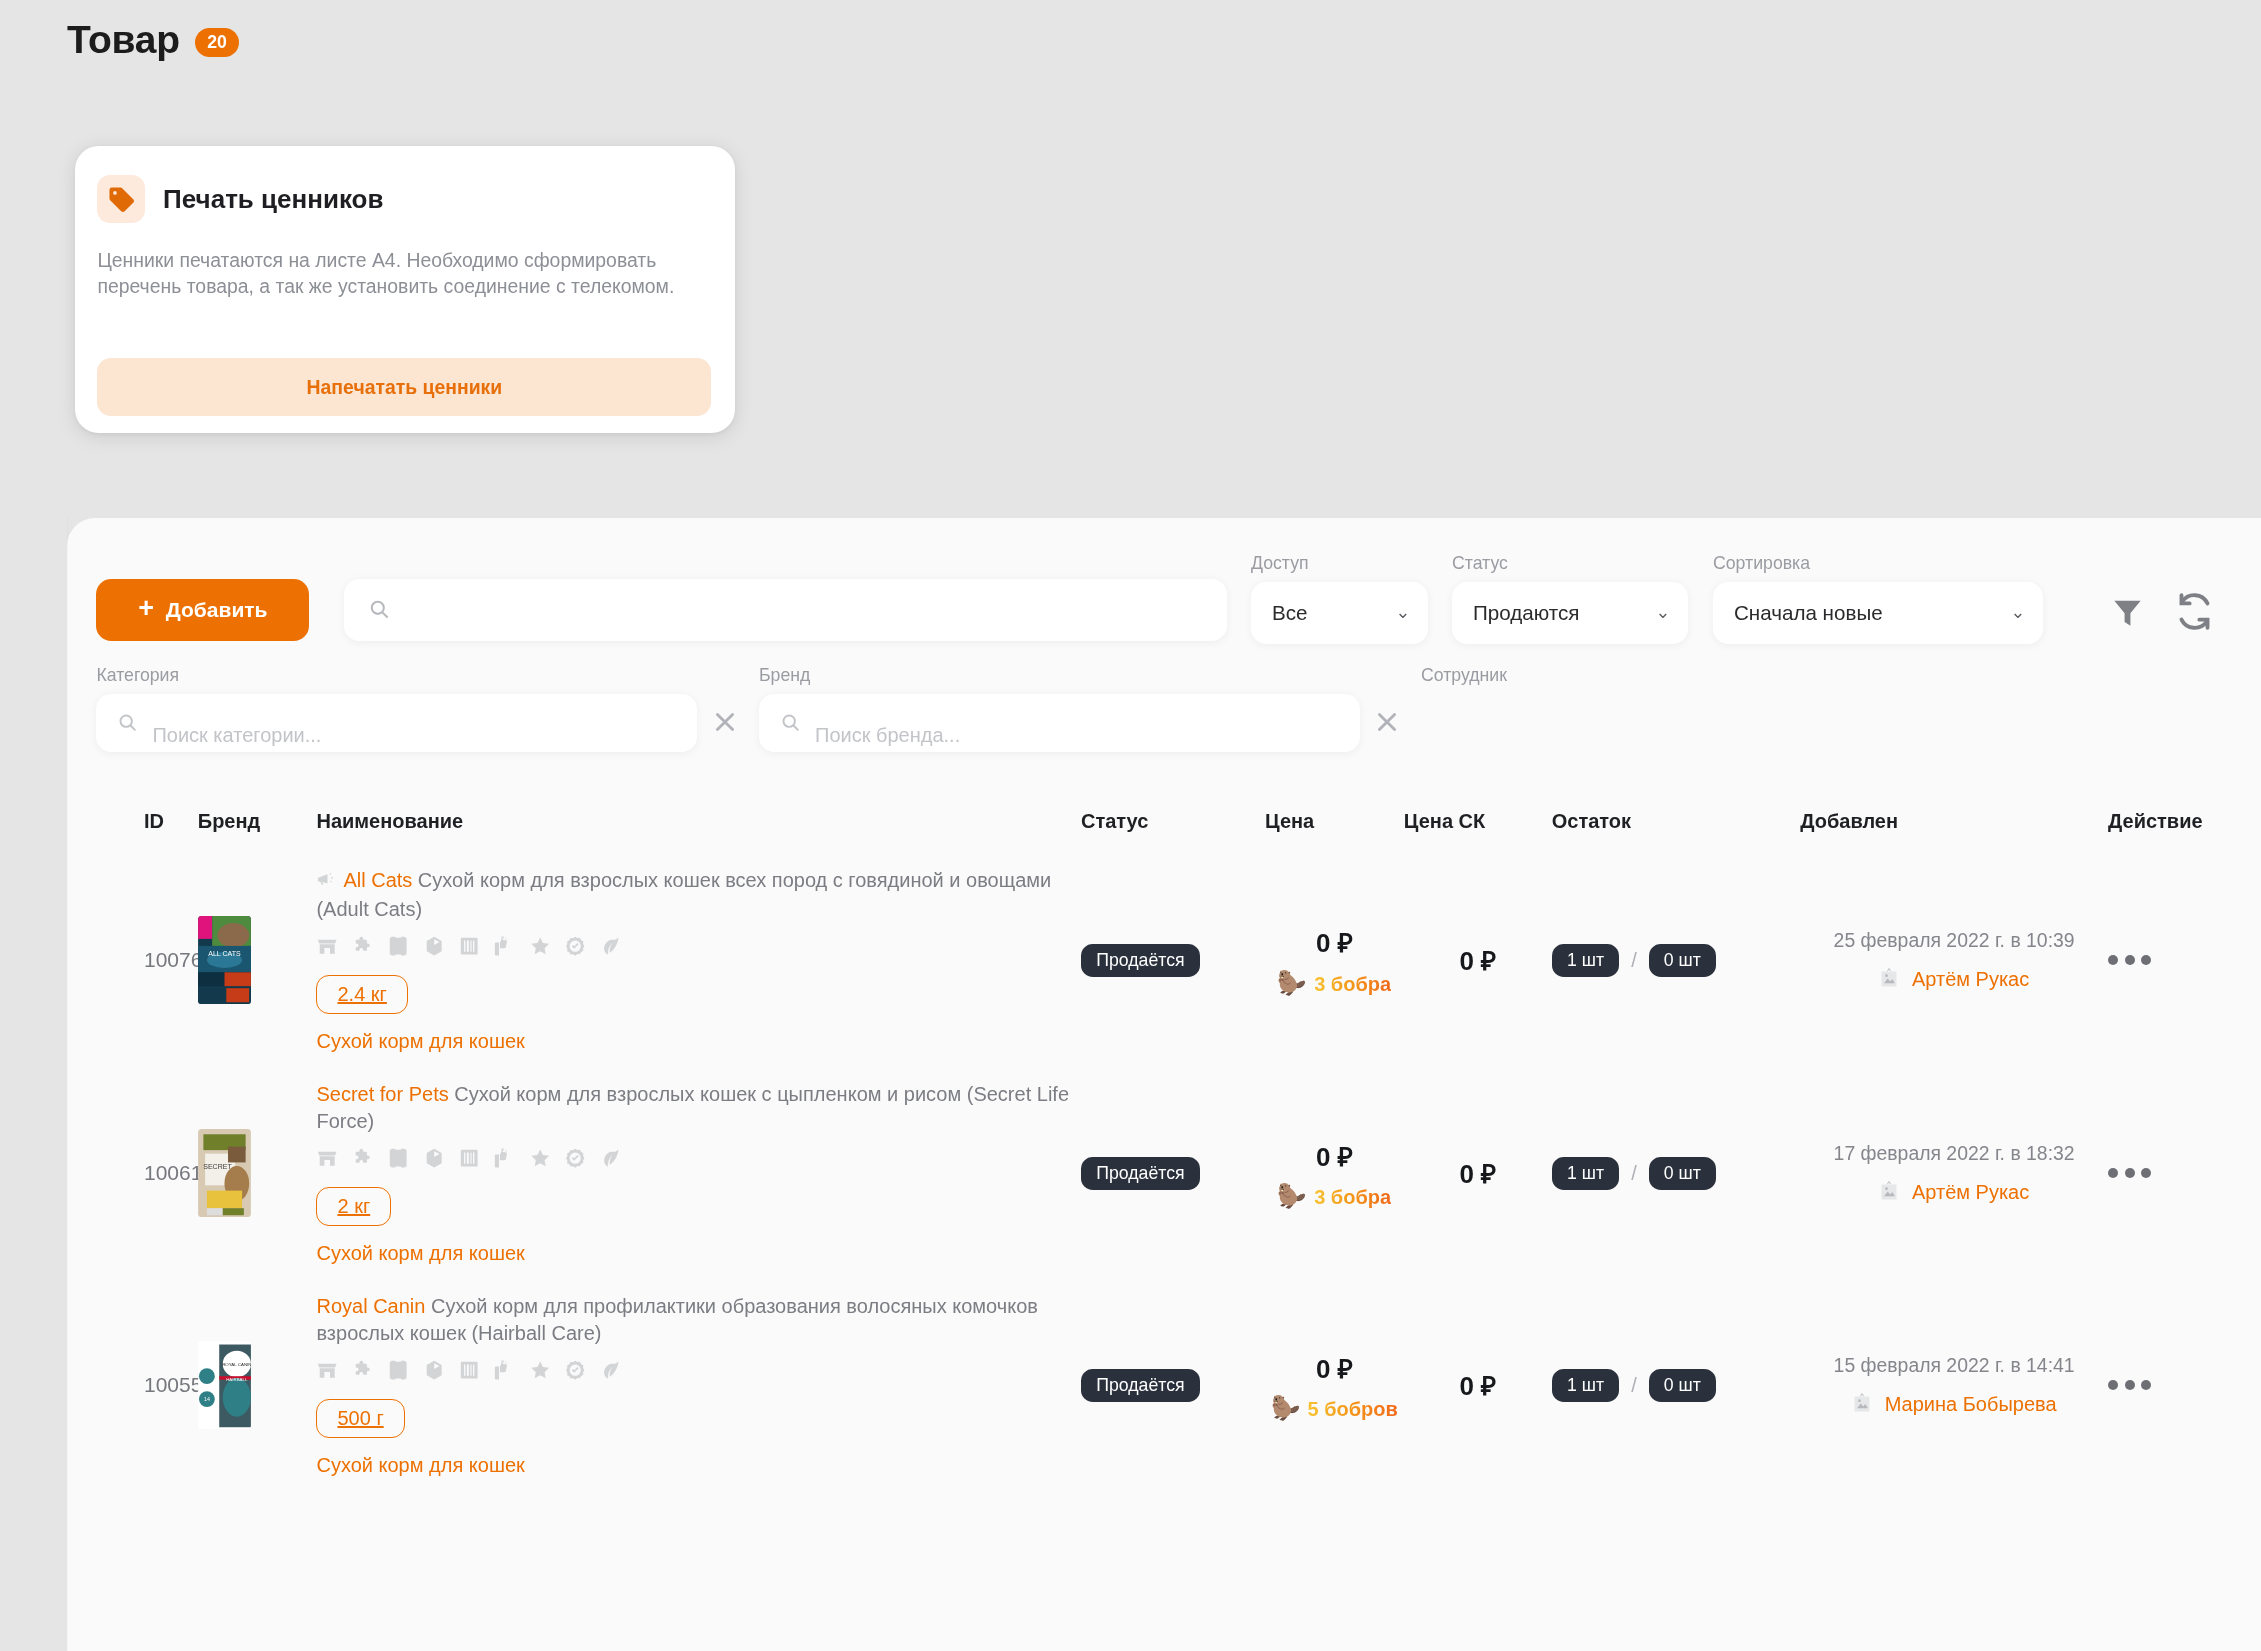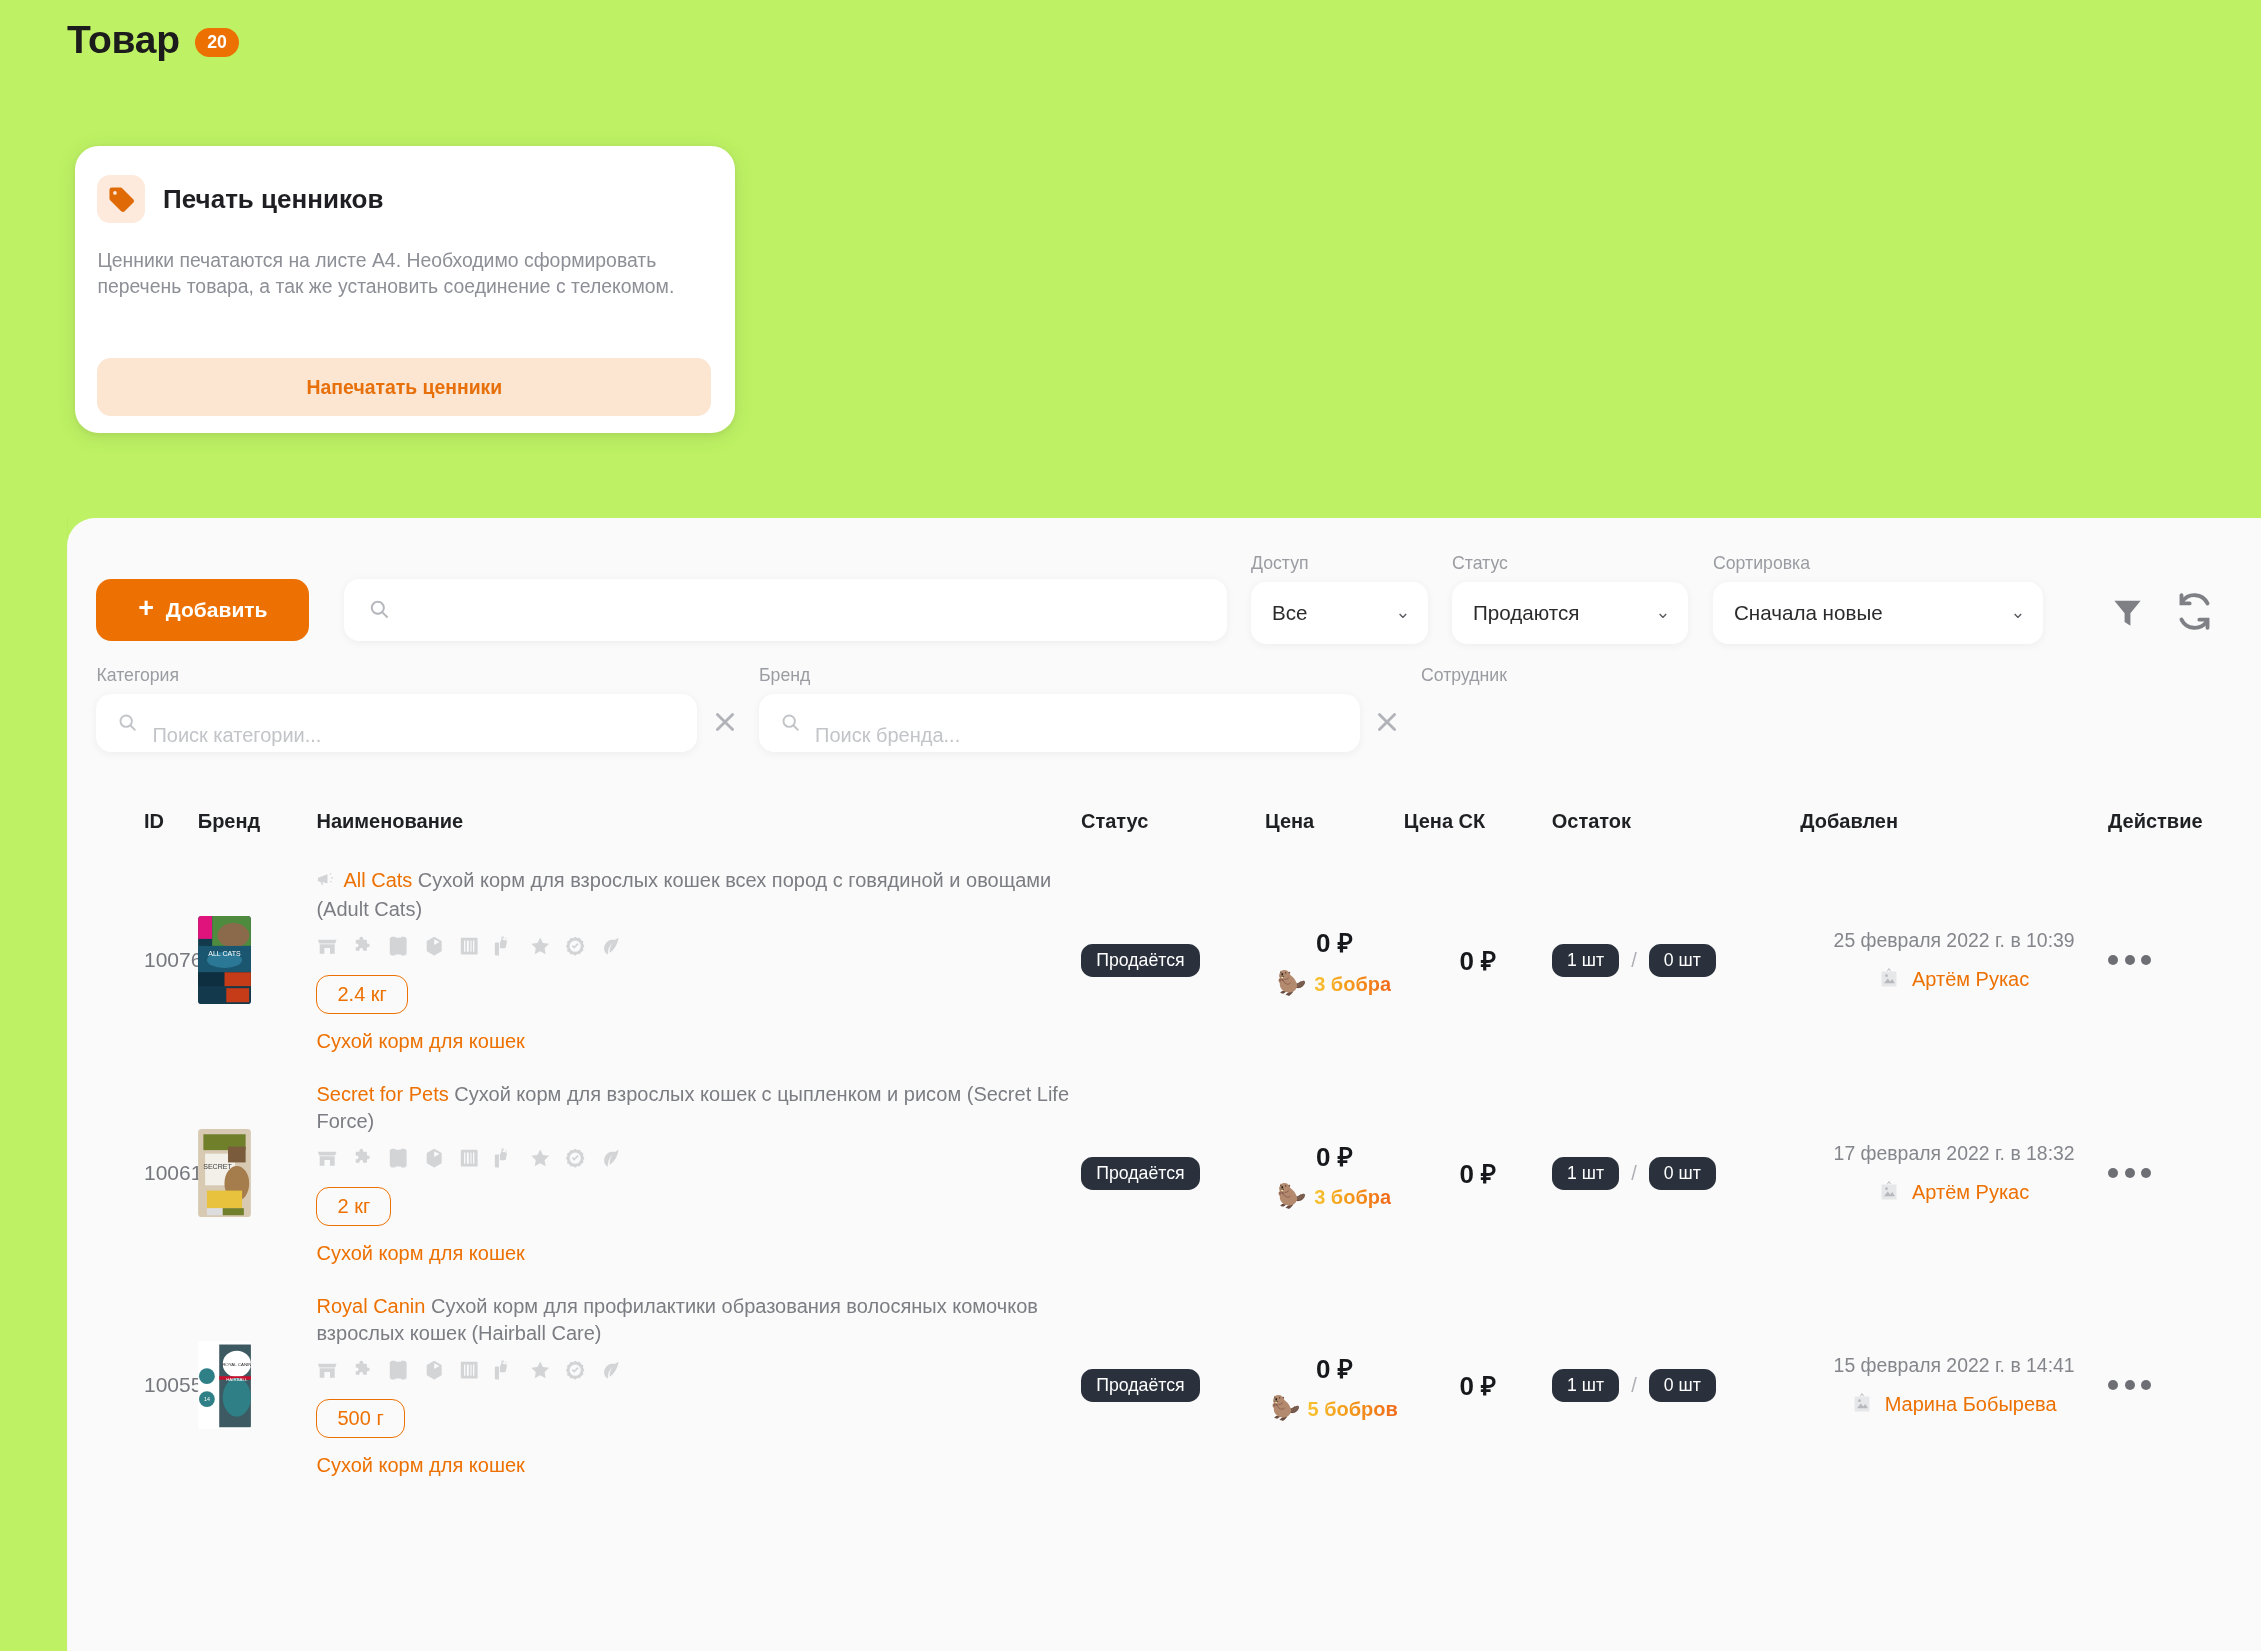--- a/index.html
+++ b/index.html
@@ -2,21 +2,21 @@
 <html style="font-size:9.4px"><head>
 <meta charset="utf-8">
 <style>
   * { box-sizing: border-box; margin: 0; padding: 0; }
   html, body {
     width: 2261px; height: 1651px;
     background: #ffffff;
     font-family: "Liberation Sans", sans-serif;
     overflow: hidden;
   }
-  .page { position: relative; width: 2261px; height: 1651px; background:#bef264; }
+  .page { position: relative; width: 2261px; height: 1651px; background:#e5e5e5; }
 
   
   .page-head { position:absolute; left:67px; top:17.7px; display:flex; align-items:center; gap:15.3px; }
   .page-title { font-size:39px; font-weight:bold; color:#1c1c1c; letter-spacing:-0.3px; }
   .count-badge {
     background:#ED7102; color:#fff; border-radius:20px; min-width:44px; height:29.4px;
     display:flex; align-items:center; justify-content:center; font-size:17.7px; font-weight:600;
     padding:0 9.4px; margin-top:5.9px;
   }
 
@@ -133,21 +133,21 @@
   .cell-id { font-size:21px; color:#76787e; padding-left:77px !important; }
   .thumb { width:53px; height:88px; border-radius:3.5px; overflow:hidden; display:block; }
 
   .name-line { font-size:20px; line-height:1.32; color:#7b7d83; }
   .mega { display:inline-block; vertical-align:-2.4px; margin-right:3.5px; }
   .brand { color:#ED7102; }
   .ico-row { display:flex; gap:13px; margin-top:13px; align-items:center; }
   .pill-weight {
     display:inline-flex; align-items:center; justify-content:center; margin-top:15.3px;
     height:39px; padding:0 20px; border:1.8px solid #ED7102; border-radius:13px;
-    color:#ED7102; font-size:20px;
+    color:#ED7102; font-size:20px;text-decoration:underline;
   }
   .cat-link { display:block; margin-top:16.5px; color:#ED7102; font-size:20px; }
 
   .chip-dark {
     display:inline-flex; align-items:center; justify-content:center; background:#2A313C; color:#fff;
     border-radius:11.8px; height:33px; padding:0 15.3px; font-size:17.7px; white-space:nowrap;
   }
   .price-wrap { text-align:center; }
   .price-main { font-size:26px; font-weight:bold; color:#16181c; }
   .beaver-row { display:flex; align-items:center; justify-content:center; gap:7px; margin-top:11.8px; }

